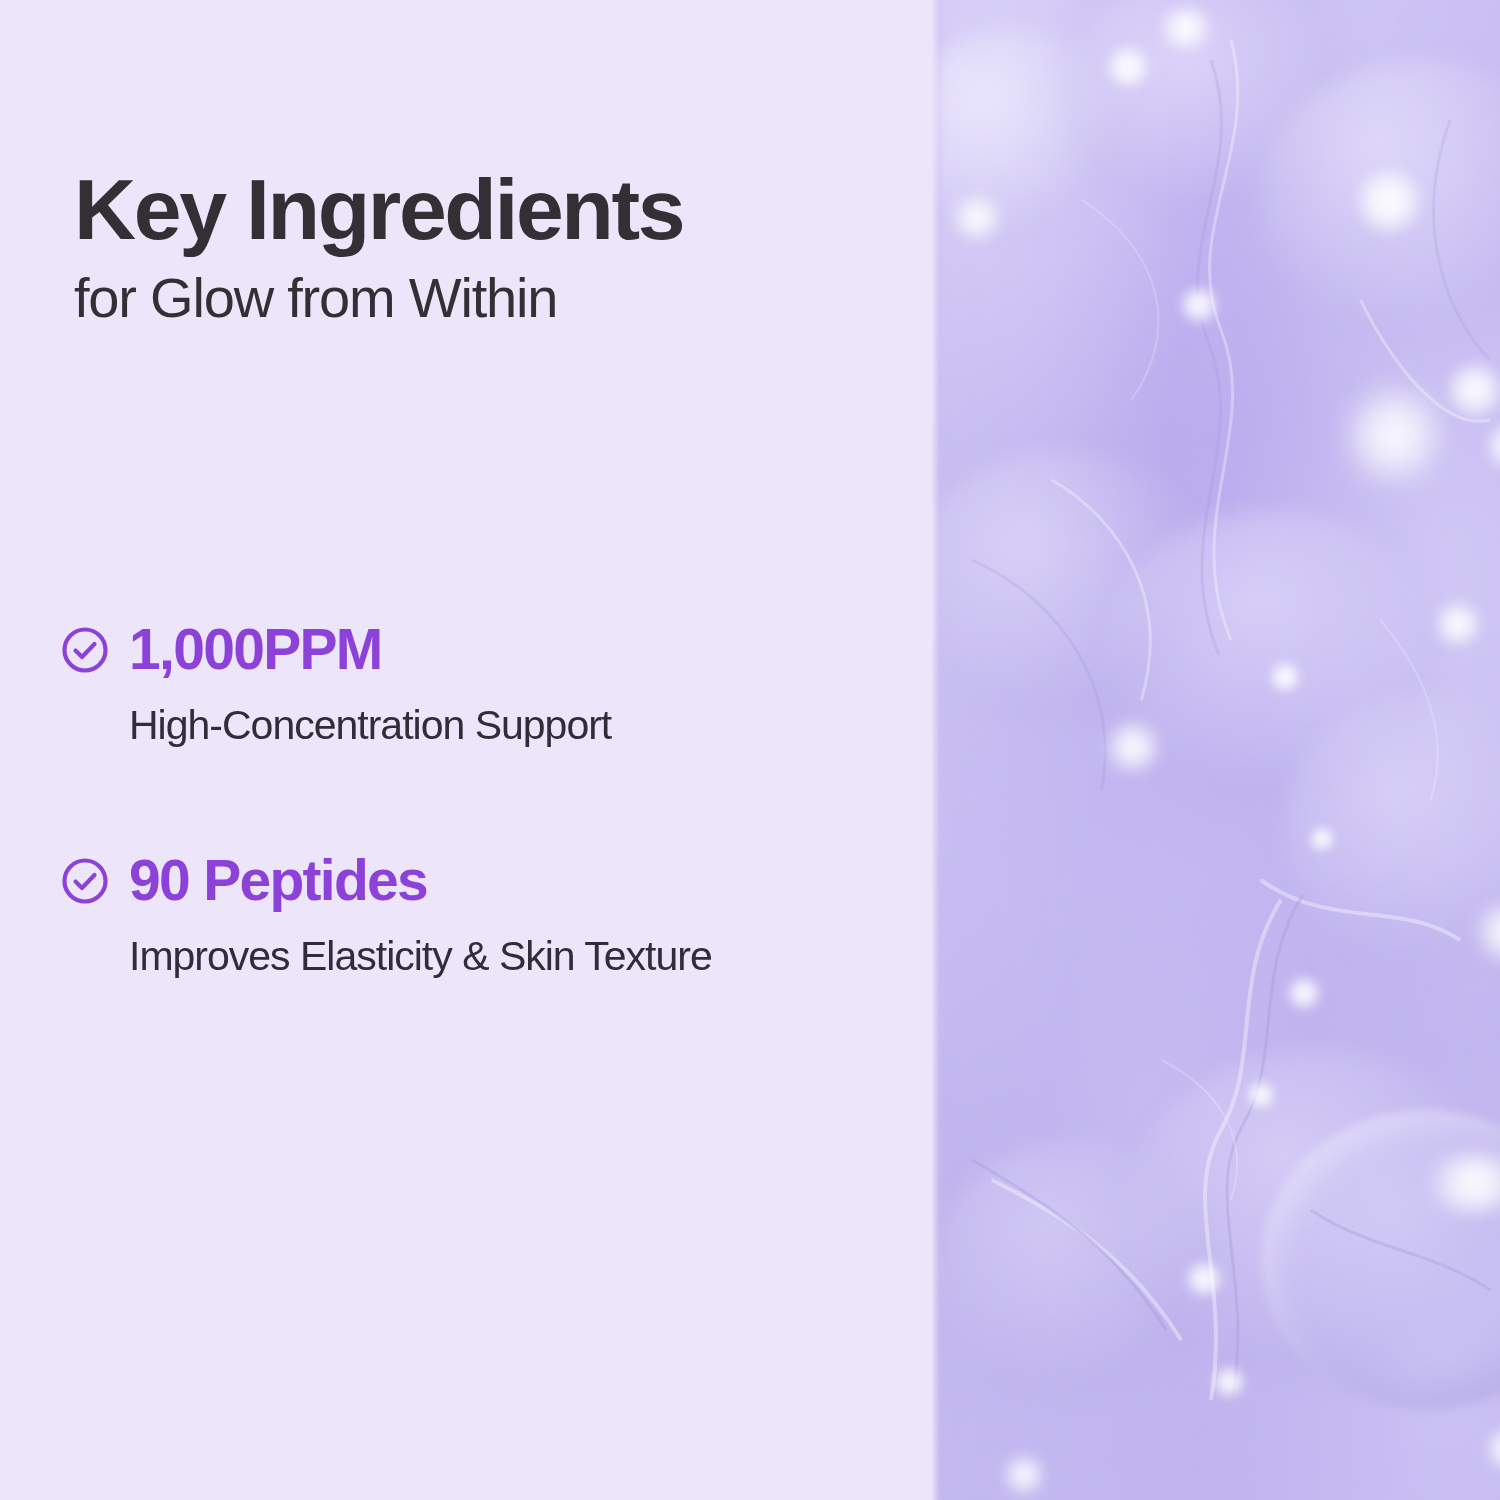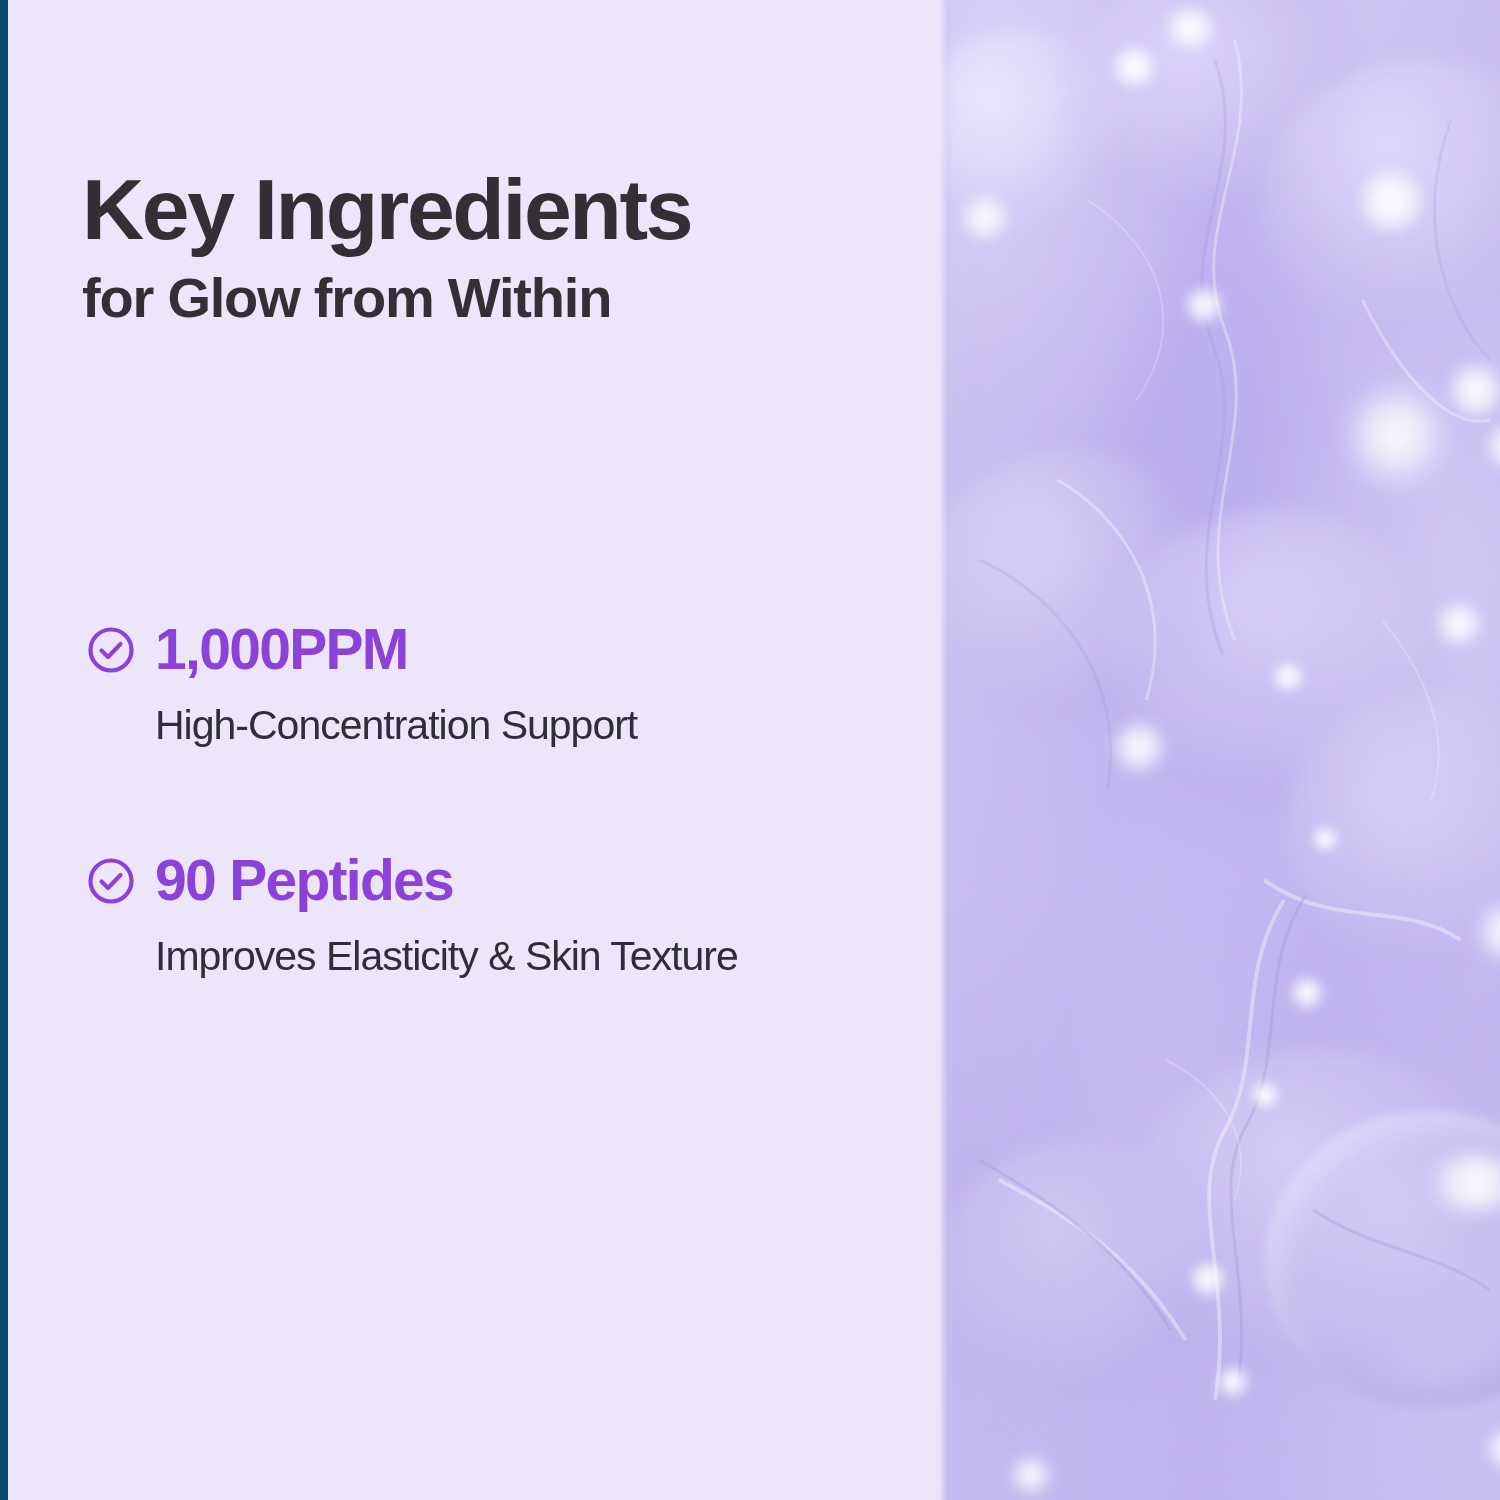--- a/index.html
+++ b/index.html
@@ -13,22 +13,21 @@
   body {
     font-family: "Liberation Sans", sans-serif;
     background: #EDE6FB;
   }
 
   .page {
     position: relative;
     width: 1500px;
     height: 1500px;
     display: flex;
-    background: #0c4a6e;
-    padding-left: 8px;
+    background: #eab308;
   }
 
   
   .content-panel {
     position: relative;
     width: 932px;
     height: 1500px;
     background: #EDE6FB;
     flex: 0 0 932px;
   }
@@ -44,31 +43,31 @@
     font-weight: 700;
     letter-spacing: -2.4px;
     color: #333035;
     line-height: 1.0;
     white-space: nowrap;
   }
 
   .subtitle {
     margin-top: 18px;
     font-size: 56px;
-    font-weight: 700;
+    font-weight: 400;
     letter-spacing: -1.2px;
     color: #333035;
     line-height: 1.0;
     white-space: nowrap;
   }
 
   
   .ingredient-list {
     position: absolute;
-    left: 78px;
+    left: 60px;
     top: 617px;
     width: 840px;
   }
 
   .ingredient-item { position: relative; }
   .ingredient-item.item-0 { margin-bottom: 96px; }
   .ingredient-item.item-1 { margin-bottom: 98px; }
 
   .item-head {
     display: flex;

